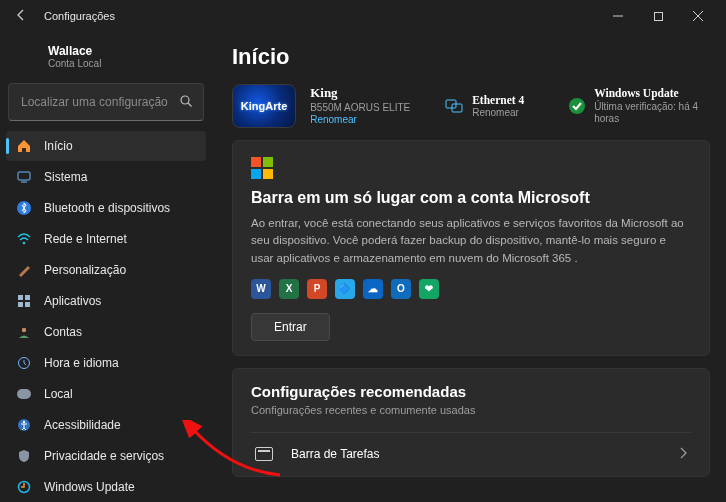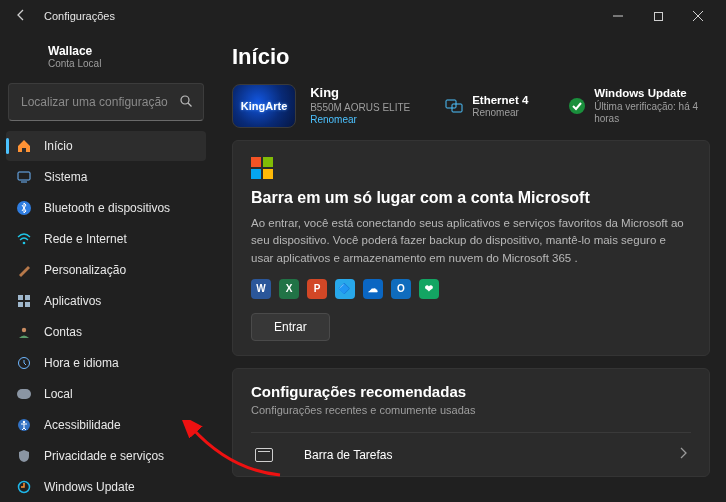--- a/index.html
+++ b/index.html
@@ -104,21 +104,21 @@
   .thumb {
     width: 72px; height: 44px; border-radius: 8px;
     background: radial-gradient(circle at 40% 40%, #1256e0 0%, #082a77 55%, #061641 100%);
     display:flex; align-items:center; justify-content:center;
     border: 1px solid #3a3a3a;
   }
   .thumb span { font-weight:700; font-size:11px; color:#fff; text-shadow:0 0 3px #5aa0ff; }
   .mini { display:flex; align-items:center; gap:8px; }
   .mini .ticon { width:20px; height:20px; display:flex; align-items:center; justify-content:center; }
   .mini .tcol { display:flex; flex-direction:column; line-height:1.25; }
-  .mini .ttitle { font-size:11.5px; color:#fff; font-weight:600; }
+  .mini .ttitle { font-size:11.5px; color:#fff; font-weight:600;font-family:Liberation Serif, serif; }
   .mini .tsub { font-size:10px; color: var(--text-muted); }
   .mini .tlink { font-size:10px; color: var(--accent); }
 
   .card {
     background: var(--panel);
     border: 1px solid #343434;
     border-radius: 6px;
     padding: 16px 18px 14px;
     margin-bottom: 12px;
   }
@@ -140,21 +140,21 @@
     border: 1px solid #4a4a4a;
     border-radius: 4px;
     color: #fff;
     padding: 6px 22px;
     font-size: 12px;
   }
   .rec-card { padding: 14px 18px 0; }
   .rec-card h3 { font-size: 15px; font-weight:600; margin:0 0 4px; }
   .rec-card .rsub { font-size: 11px; color: var(--text-muted); margin-bottom: 16px; }
   .rec-item {
-    display:flex; align-items:flex-end; gap:31px;
+    display:flex; align-items:center; gap:18px;
     border-top: 1px solid var(--divider);
     padding: 14px 4px;
   }
   .rec-item .ricon { width:18px; height:14px; border:1.5px solid #cfcfcf; border-radius:2px; position:relative; }
   .rec-item .ricon::after{ content:""; position:absolute; left:2px; right:2px; top:2px; height:1.5px; background:#cfcfcf;}
   .rec-item .chev { margin-left:auto; color:#9a9a9a; font-size:12px; }
 
   
   .arrow-svg {
     position:absolute; pointer-events:none; z-index:50;

